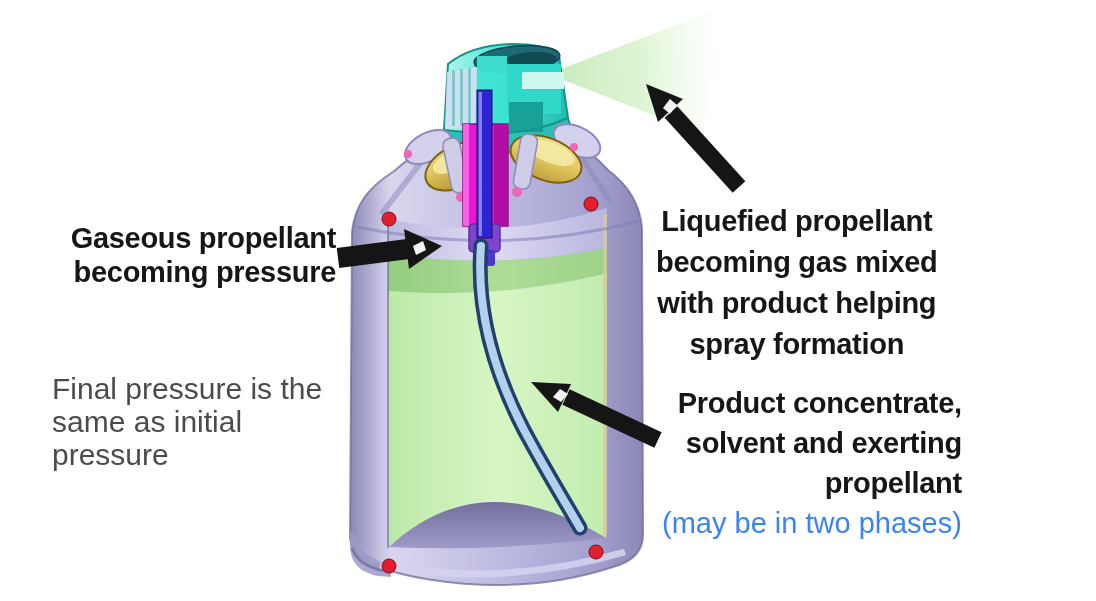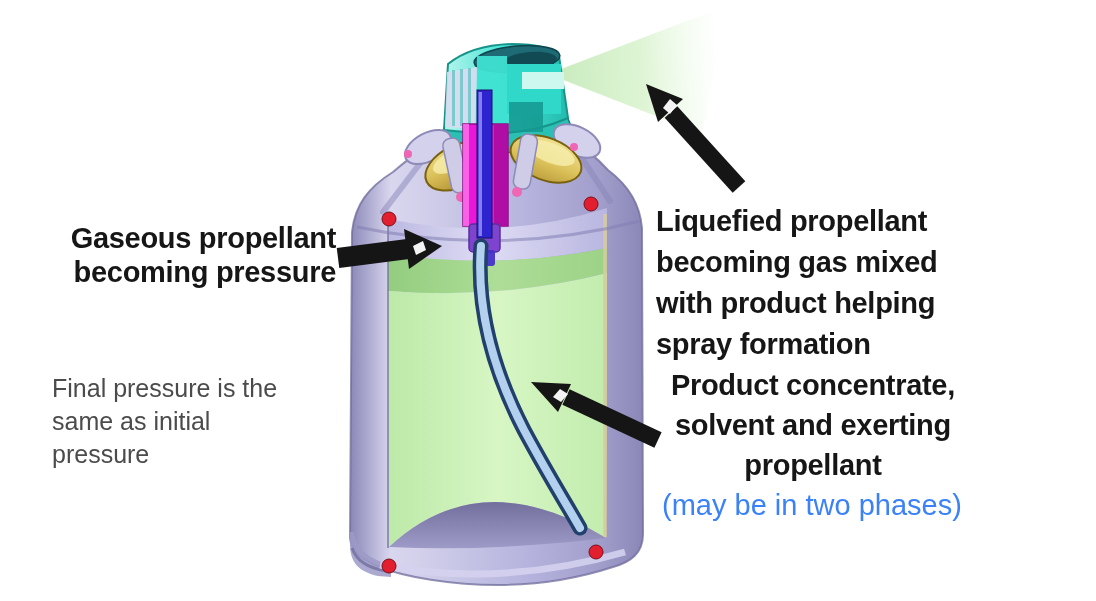--- a/index.html
+++ b/index.html
@@ -6,23 +6,23 @@
   .stage{
     position:relative;width:1096px;height:601px;overflow:hidden;
     background:var(--background,#ffffff);
     font-family:"Liberation Sans", sans-serif;
   }
   .stage svg{position:absolute;left:0;top:0;}
   .label{position:absolute;white-space:nowrap;}
   .label div{white-space:nowrap;}
   .lbl-bold{font-weight:700;font-size:29px;letter-spacing:-0.3px;color:var(--text-bold,#161616);}
   .lbl-gaseous{left:28px;top:221px;width:308px;text-align:right;line-height:34px;}
-  .lbl-final{left:52px;top:372px;font-weight:400;font-size:25px;line-height:33px;color:var(--text-gray,#4b4b4b);}
-  .lbl-liquefied{left:656px;top:201px;line-height:41px;text-align:left;}
-  .lbl-product{left:664px;top:365px;line-height:40px;text-align:center;}
+  .lbl-final{left:52px;top:372px;font-weight:400;font-size:30px;line-height:33px;color:var(--text-gray,#4b4b4b);}
+  .lbl-liquefied{left:656px;top:201px;line-height:41px;text-align:center;}
+  .lbl-product{left:664px;top:383px;line-height:40px;text-align:right;}
   .lbl-note{font-weight:400;font-size:29px;letter-spacing:0;color:#3b82f6;margin-left:-2px;}
   
   .arrow-head{fill:var(--arrow-black,#151515);}
   .arrow-shaft{stroke:var(--arrow-black,#151515);}
   .arrow-notch{fill:#ffffff;opacity:.95;}
   .seam-dot{fill:var(--seam-red,#e11f2f);stroke:#7c0e18;stroke-width:1;}
   .pink-dot{fill:#ee66b4;}
   .magenta-part{fill:var(--valve-magenta,#ea17d8);stroke:#8f0e86;stroke-width:1.5;}
   .stem-part{fill:var(--stem-blue,#2d24cf);stroke:#161264;stroke-width:1;}
   .tube-outer{stroke:var(--dip-tube-navy,#21406b);}

